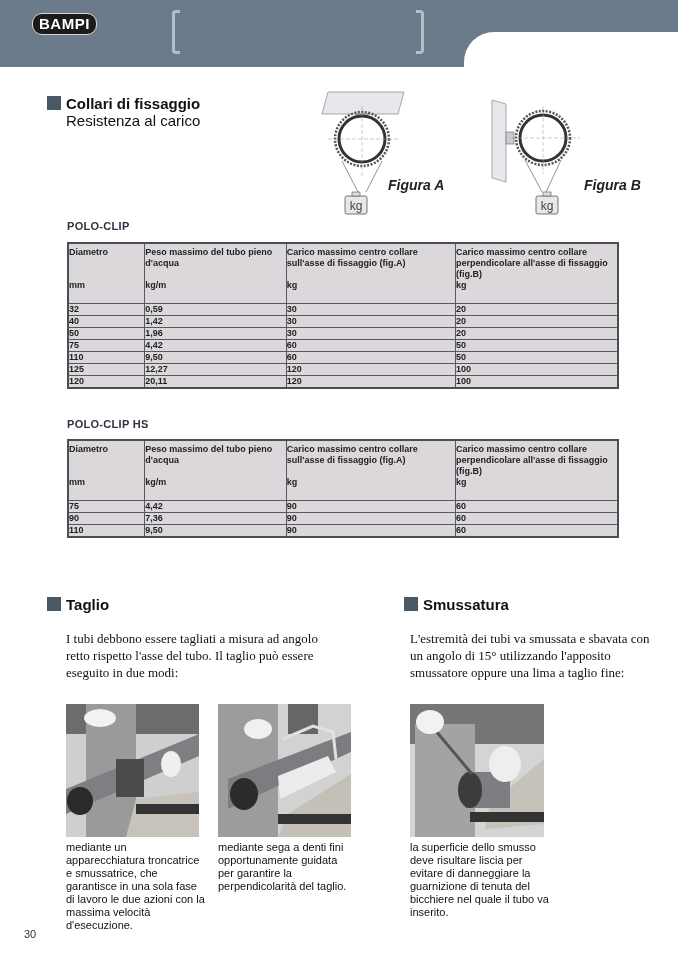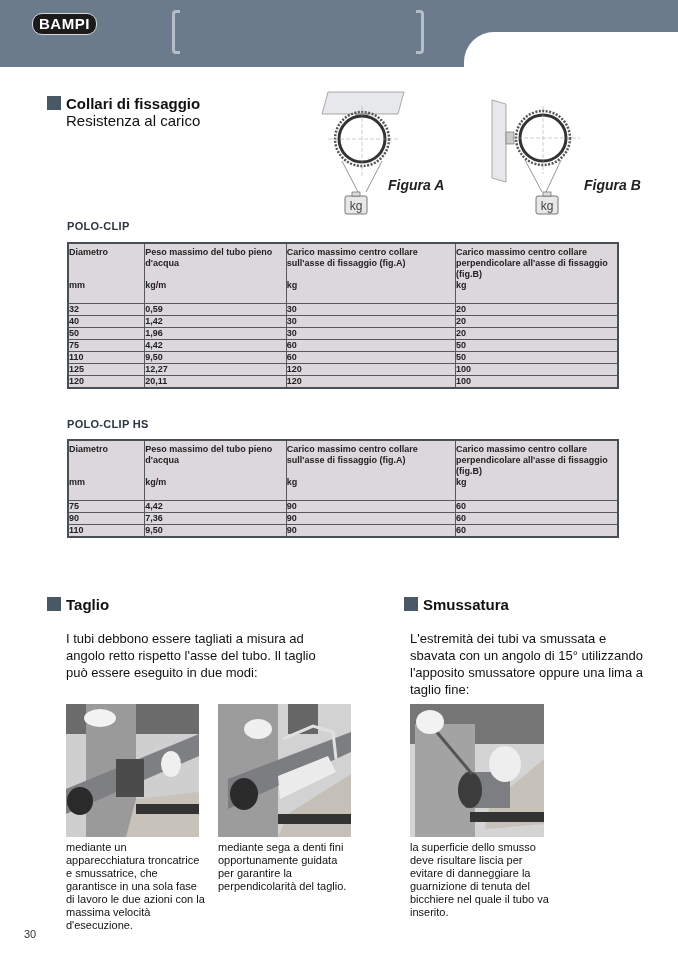--- a/index.html
+++ b/index.html
@@ -22,21 +22,21 @@
   .fig { position: absolute; }
   .fig-label { position: absolute; font-size: 14px; font-weight: bold; font-style: italic; color: #222; text-align: right; }
 
   .tbl-title { position: absolute; font-size: 11px; font-weight: bold; color: #2c3440; letter-spacing: 0.3px; }
   table { position: absolute; border-collapse: collapse; background: #dcd7db; border: 2px solid #4a4e55; font-size: 9px; font-weight: bold; color: #222; }
   th, td { border-left: 1px solid #55595f; border-right: 1px solid #55595f; text-align: left; }
   th { vertical-align: top; font-weight: bold; padding-top: 3px; line-height: 11px; }
   td { border-top: 1px solid #55595f; height: 12px; line-height: 11px; padding: 0; }
   .unit { display: block; }
 
-  .body-text { position: absolute; font-size: 13px; line-height: 17px; color: #111; }
+  .body-text { position: absolute; font-size: 13px; line-height: 17px; color: #111; font-family: Liberation Serif, serif; }
   .photo { position: absolute; background: #bdbdbd; overflow: hidden; }
   .caption { position: absolute; font-size: 11px; line-height: 13px; color: #111; }
   .page-num { position: absolute; left: 24px; top: 928px; font-size: 11px; color: #333; }
 </style>
 </head>
 <body>
 
 <div class="header">
   <div class="logo">BAMPI</div>
   <div class="bracket l"></div>

